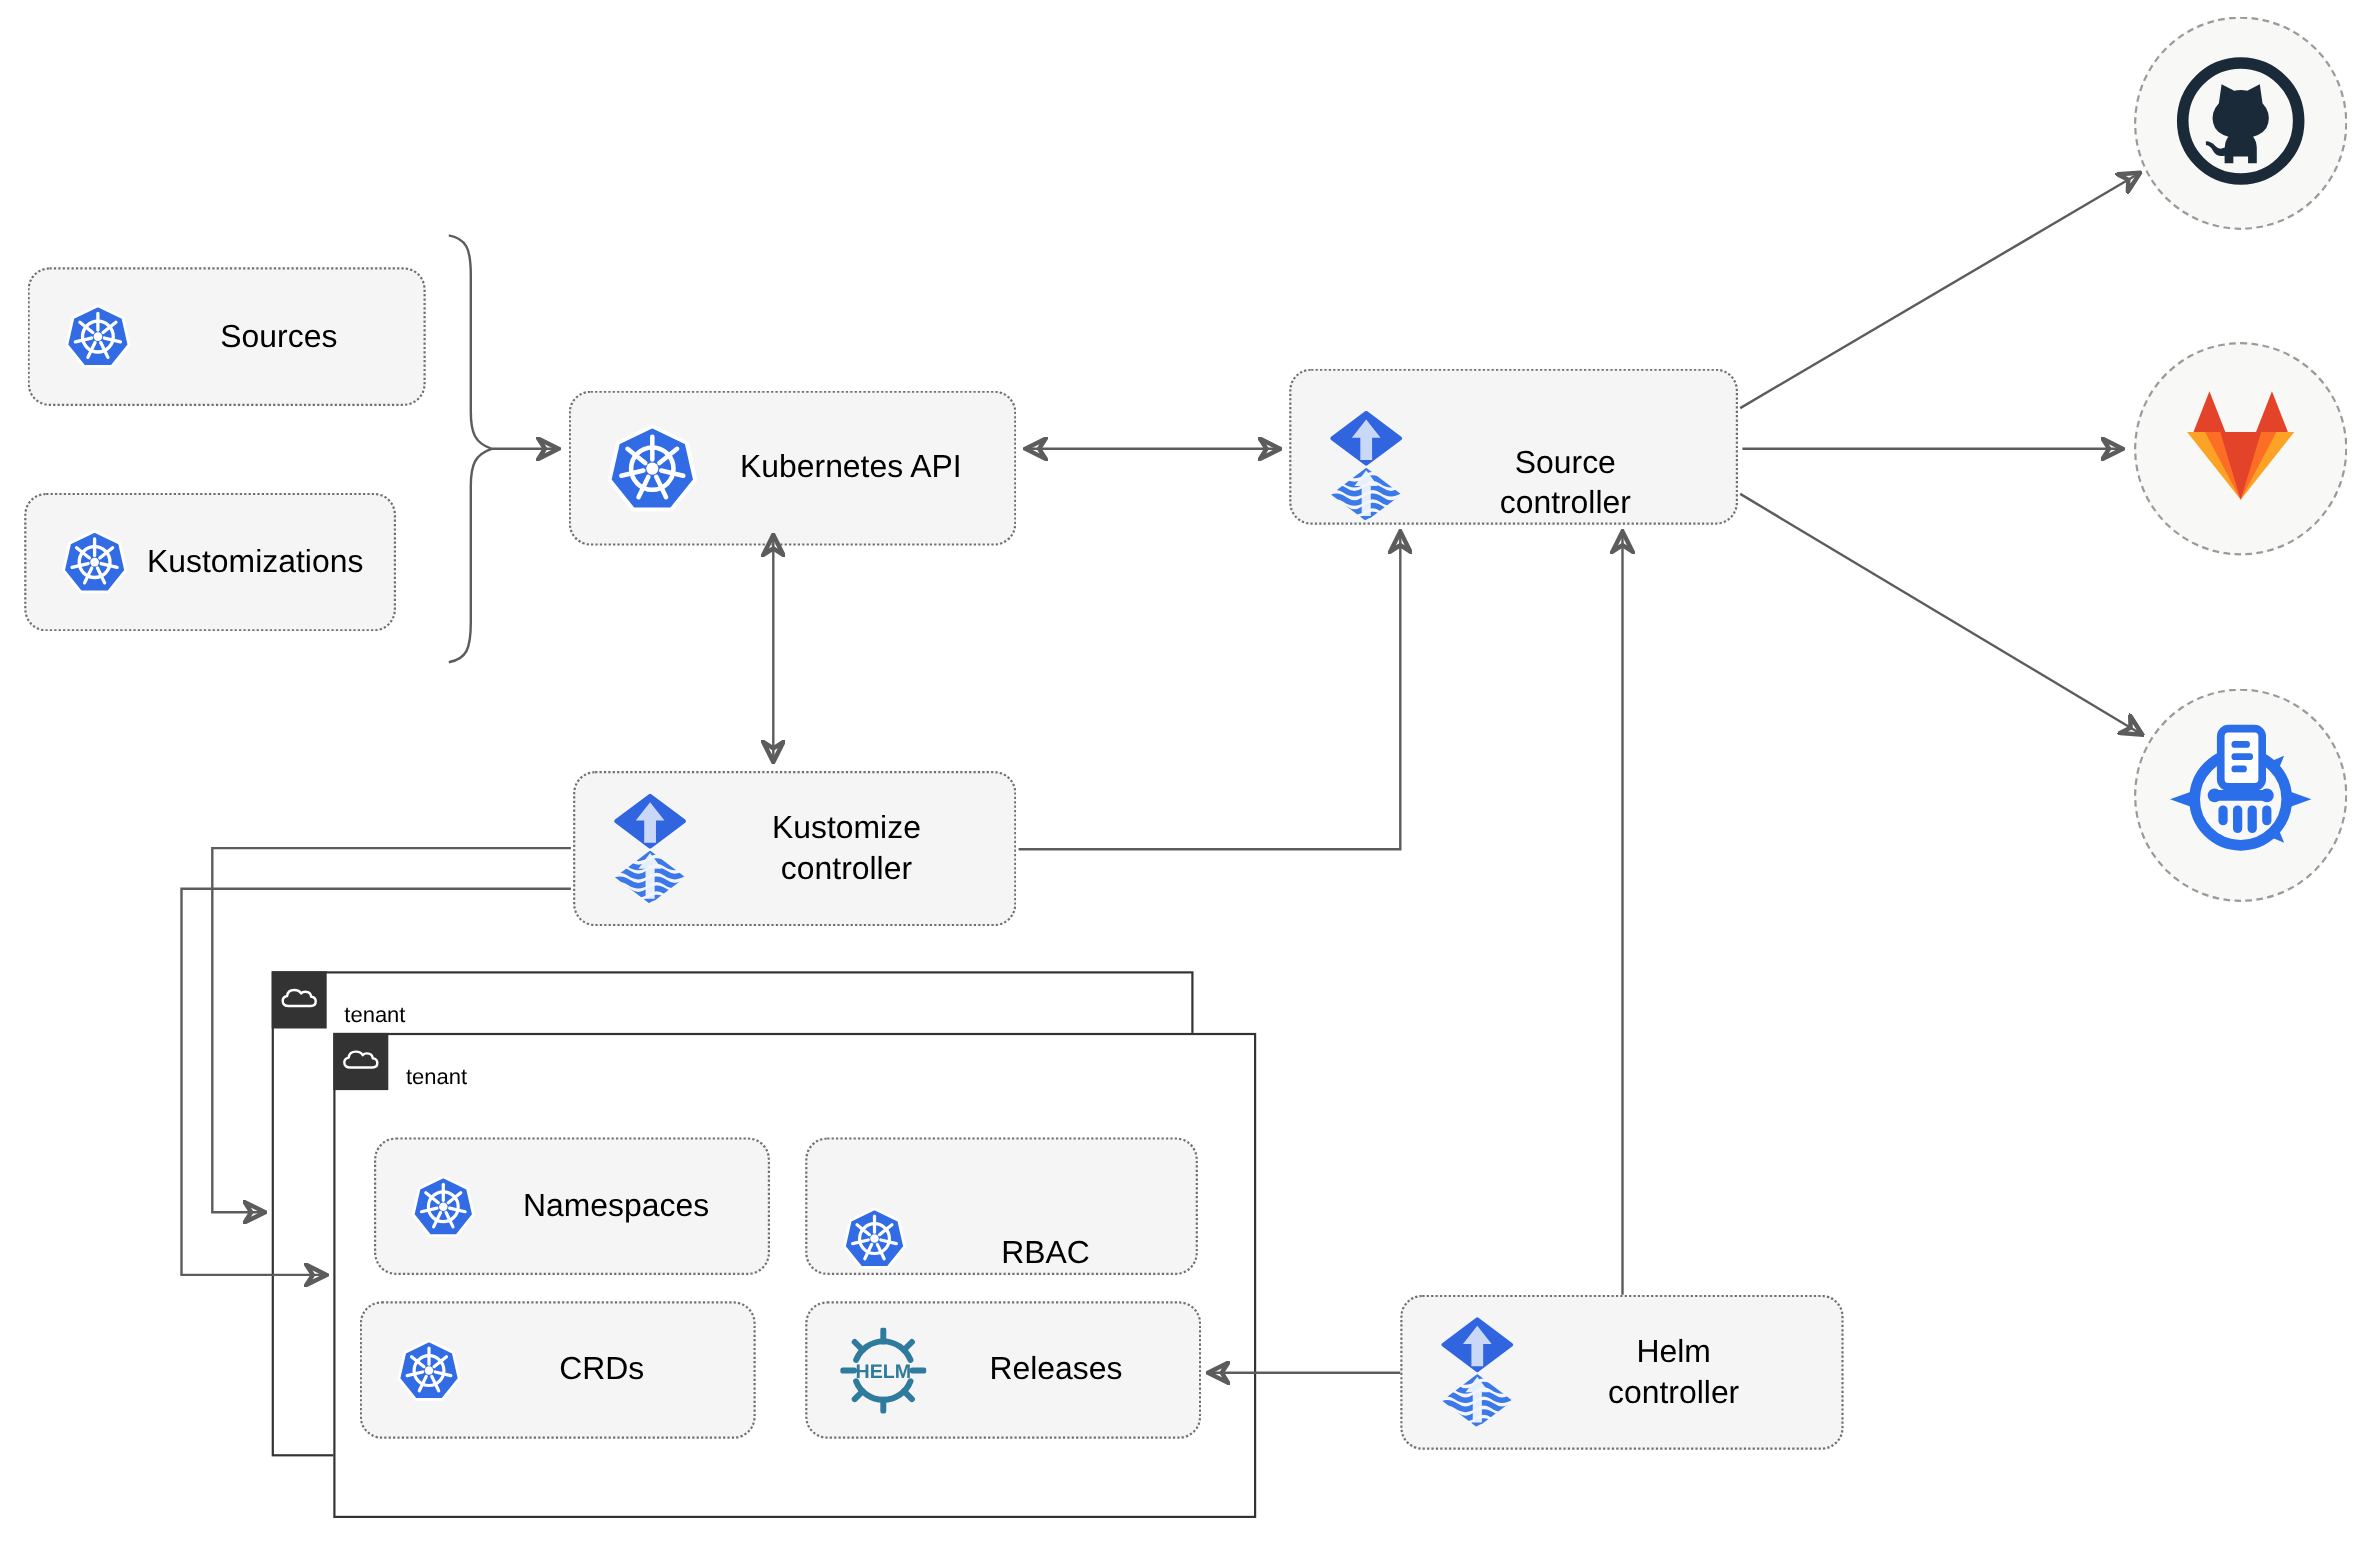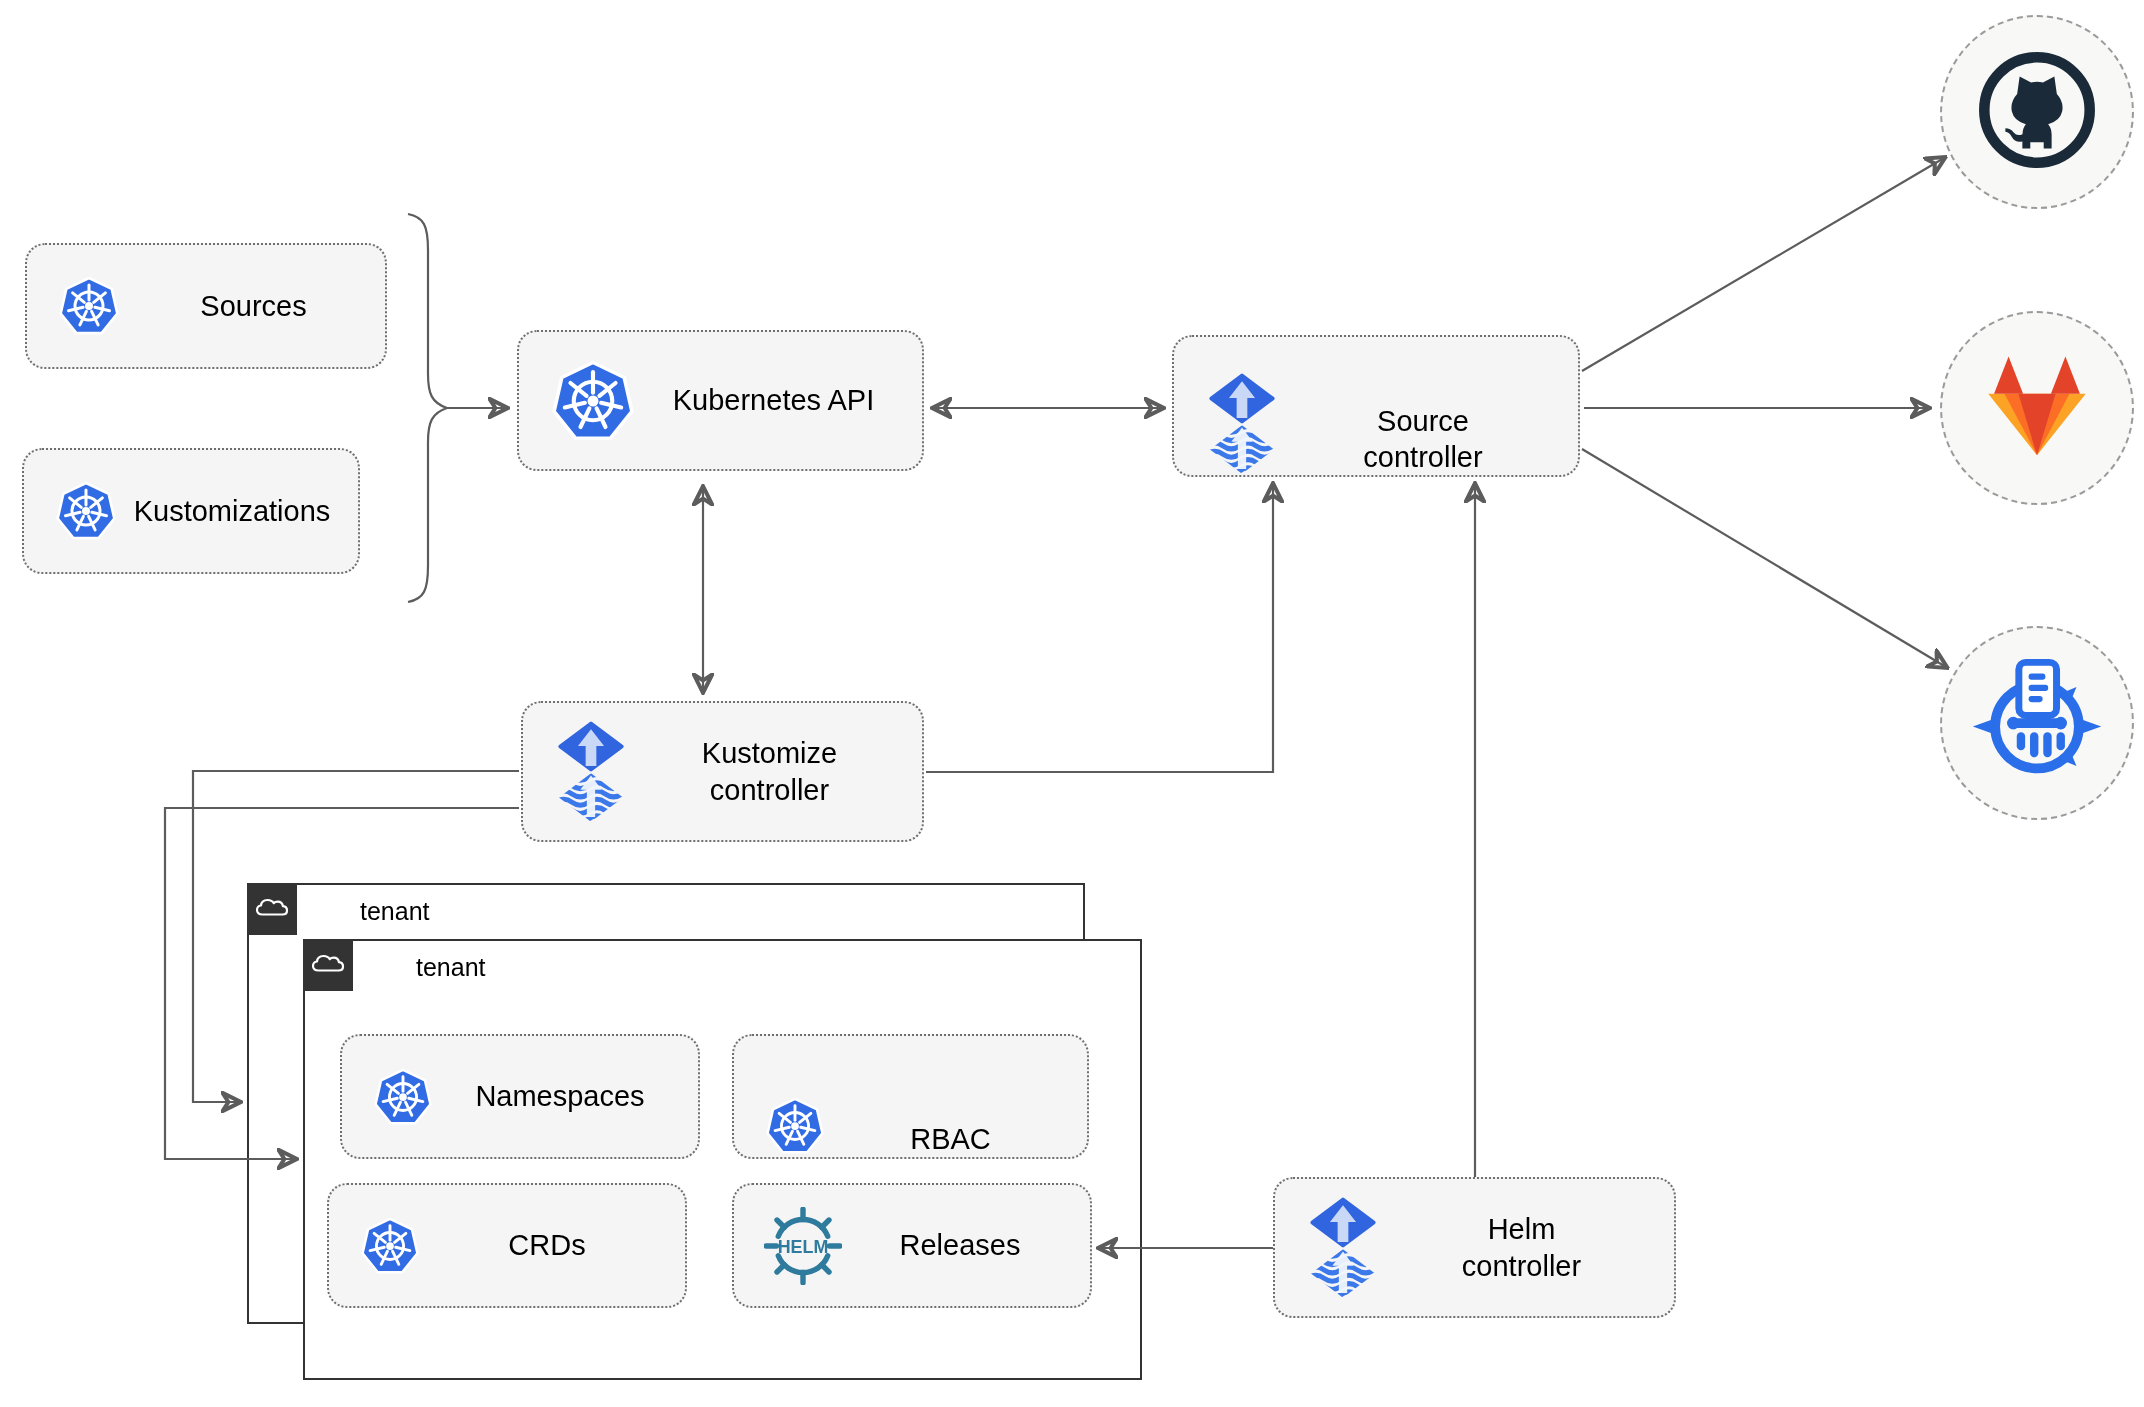--- a/index.html
+++ b/index.html
@@ -11,22 +11,22 @@
         border:2px dotted var(--node_border,#6f6f6f);
         border-radius:20px;box-sizing:border-box;z-index:3;}
   .node .icon{display:flex;align-items:center;justify-content:center;margin-left:30px;flex:0 0 auto;}
   .node-label{flex:1;text-align:center;font-size:29px;line-height:1.25;
               white-space:pre-line;padding:0 18px 0 6px;color:var(--text,#000);}
   
   .tenant{position:absolute;background:#ffffff;border:2px solid var(--tenant_border,#333);box-sizing:border-box;}
   .tenant-back{z-index:1;} .tenant-front{z-index:2;}
   .tenant .tab{position:absolute;left:-2px;top:-2px;width:50px;height:52px;
                background:var(--tenant_tab,#333);display:flex;align-items:center;justify-content:center;}
-  .tenant-label{position:absolute;left:64px;top:0;height:52px;display:flex;align-items:center;
-                font-size:25px;color:var(--text,#000);margin-left:47px;}
+  .tenant-label{position:absolute;left:64px;top:12px;height:52px;display:flex;align-items:center;
+                font-size:20px;color:var(--text,#000);}
   
   .endpoint{position:absolute;width:194px;height:194px;border-radius:50%;
             background:var(--endpoint_fill,#F8F8F6);
             border:2px dashed var(--endpoint_border,#9a9a9a);
             box-sizing:border-box;display:flex;align-items:center;justify-content:center;z-index:2;}
   
   svg.wires{position:absolute;left:0;top:0;z-index:4;pointer-events:none;}
   svg.wires path{fill:none;stroke:var(--edge_gray,#5C5C5C);stroke-width:2.2;}
   .hidden-defs{position:absolute;width:0;height:0;}
 </style>
@@ -104,21 +104,21 @@
 
   <div class="node" style="left:22px;top:448px;width:338px;height:126px;">
     <span class="icon">
       <svg width="64" height="64">
           <use href="#sym-k8s"></use>
         </svg>
       </span>
     <span class="node-label">Kustomizations</span>
   </div>
 
-  <div class="node" style="left:517px;top:330px;width:407px;height:141px;">
+  <div class="node" style="left:517px;top:355px;width:407px;height:141px;">
     <span class="icon">
       <svg width="88" height="88">
           <use href="#sym-k8s"></use>
         </svg>
       </span>
     <span class="node-label">Kubernetes API</span>
   </div>
 
   <div class="node" style="left:1172px;top:335px;width:408px;height:142px;align-items:flex-end;">
     <span class="icon">

